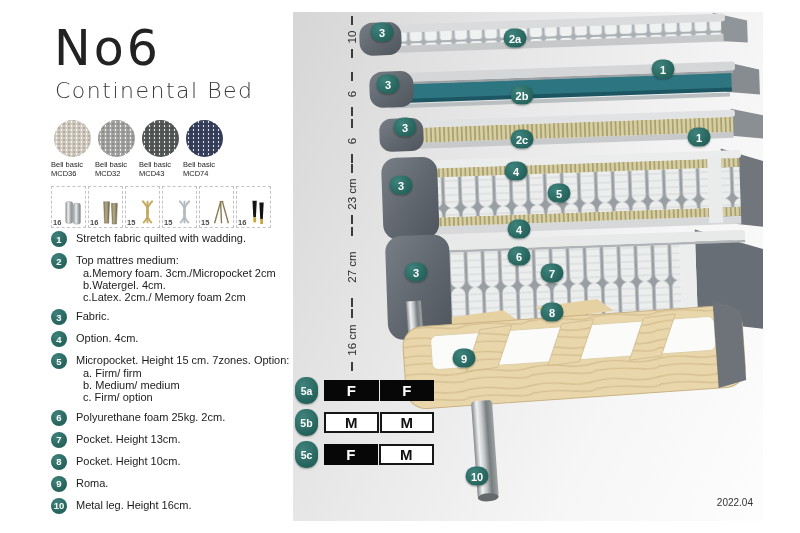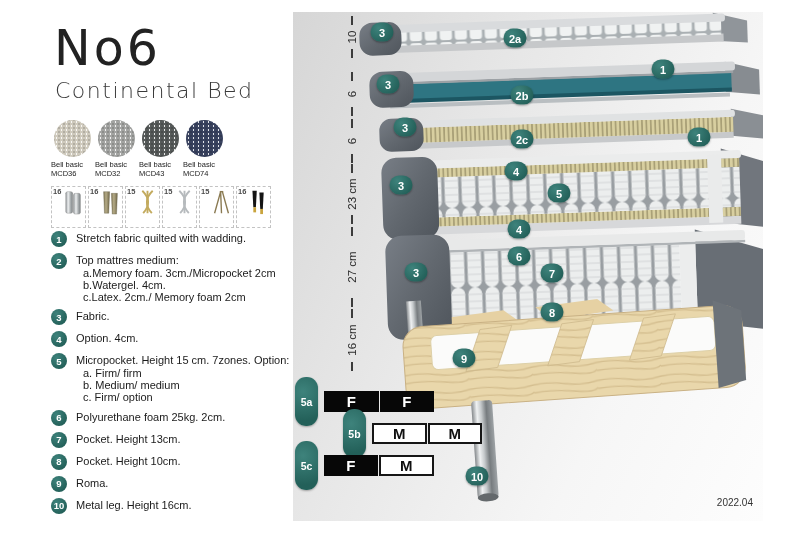--- a/index.html
+++ b/index.html
@@ -19,21 +19,21 @@
                       radial-gradient(circle, rgba(0,0,0,.28) 28%, transparent 34%);
      background-size:5px 4px,5px 4px;background-position:0 0,2.5px 2px;}
   .fc-mcd36{background-color:#cfcabd;}
   .fc-mcd32{background-color:#a3a4a2;}
   .fc-mcd43{background-color:#565a59;}
   .fc-mcd74{background-color:#39425f;}
   .fc-roma{background-color:#fcfcfc;background-image:none;border:1px solid #dcdcdc;width:35px;height:35px;}
   .fabric-label{font-size:7.5px;line-height:1.15;color:#222;white-space:nowrap;}
 
   .legs-row{position:absolute;left:51px;top:186px;display:flex;gap:2px;}
-  .leg-box{width:31px;height:40px;border:1px dashed #c3c3c3;display:flex;align-items:flex-start;padding:0 1px;background:#fff;}
+  .leg-box{width:31px;height:40px;border:1px dashed #c3c3c3;display:flex;align-items:flex-end;padding:0 1px;background:#fff;}
   .leg-num{font-size:7.5px;font-weight:bold;color:#4c4c4c;width:10px;flex:none;}
   .leg-icon{flex:1;display:flex;justify-content:center;}
   .leg-icon svg{width:19px;height:30px;}
 
   .spec-list{position:absolute;left:51px;top:231px;width:242px;}
   .li-row{display:flex;gap:9px;margin-bottom:6px;align-items:flex-start;}
   .li-num{min-width:16px;height:16px;border-radius:50%;flex:none;
      background:radial-gradient(circle at 35% 30%, #3e837c, #236059 75%);
      color:#fff;font-size:9.5px;font-weight:bold;display:flex;align-items:center;justify-content:center;}
   .li-text{font-size:11px;color:#1b1b1b;padding-top:2px;line-height:1.05;}
@@ -49,21 +49,21 @@
   .dim .tick{width:2px;height:9px;background:#3c3c3c;flex:none;}
   .dim .dlabel{flex:1;display:flex;align-items:center;justify-content:center;
        transform:rotate(-90deg);font-size:11.5px;color:#2c2c2c;white-space:nowrap;}
 
   .badge{position:absolute;min-width:19px;height:19px;padding:0 2px;border-radius:11px;
      background:radial-gradient(circle at 35% 30%, #3e837c, #236059 78%);
      color:#fff;font-size:11px;font-weight:bold;display:flex;align-items:center;justify-content:center;
      transform:translate(-50%,-50%);box-shadow:0 1px 2px rgba(0,0,0,.35);z-index:5;}
 
   .frow{position:absolute;left:2px;display:flex;align-items:center;gap:6px;}
-  .fbadge{min-width:19px;height:19px;padding:15px 2px;border-radius:11px;
+  .fbadge{min-width:19px;height:19px;padding:4px 2px;border-radius:11px;
      background:radial-gradient(circle at 35% 30%, #3e837c, #236059 78%);
      color:#fff;font-size:10.5px;font-weight:bold;display:flex;align-items:center;justify-content:center;
      box-shadow:0 1px 2px rgba(0,0,0,.3);}
   .ftable{display:flex;width:110px;height:21px;gap:1px;}
   .fcell{flex:1;display:flex;align-items:center;justify-content:center;
      font-size:15px;font-weight:bold;}
   .fcell.dark{background:#070707;color:#fff;border:1px solid #070707;}
   .fcell.light{background:#fff;color:#101010;border:2px solid #161616;}
 
   .version{position:absolute;right:10px;bottom:13px;font-size:10px;color:#333;}
@@ -389,21 +389,21 @@
   <div class="badge" style="left:171px;top:346px;">9</div>
   <div class="badge" style="left:184px;top:464px;">10</div>
 
   <div class="frow" style="top:365px;">
     <div class="fbadge">5a</div>
     <div class="ftable">
       <div class="fcell dark">F</div>
       <div class="fcell dark">F</div>
     </div>
   </div>
-  <div class="frow" style="top:397px;margin-left:48px;">
+  <div class="frow" style="top:397px;">
     <div class="fbadge">5b</div>
     <div class="ftable">
       <div class="fcell light">M</div>
       <div class="fcell light">M</div>
     </div>
   </div>
   <div class="frow" style="top:429px;">
     <div class="fbadge">5c</div>
     <div class="ftable">
       <div class="fcell dark">F</div>

